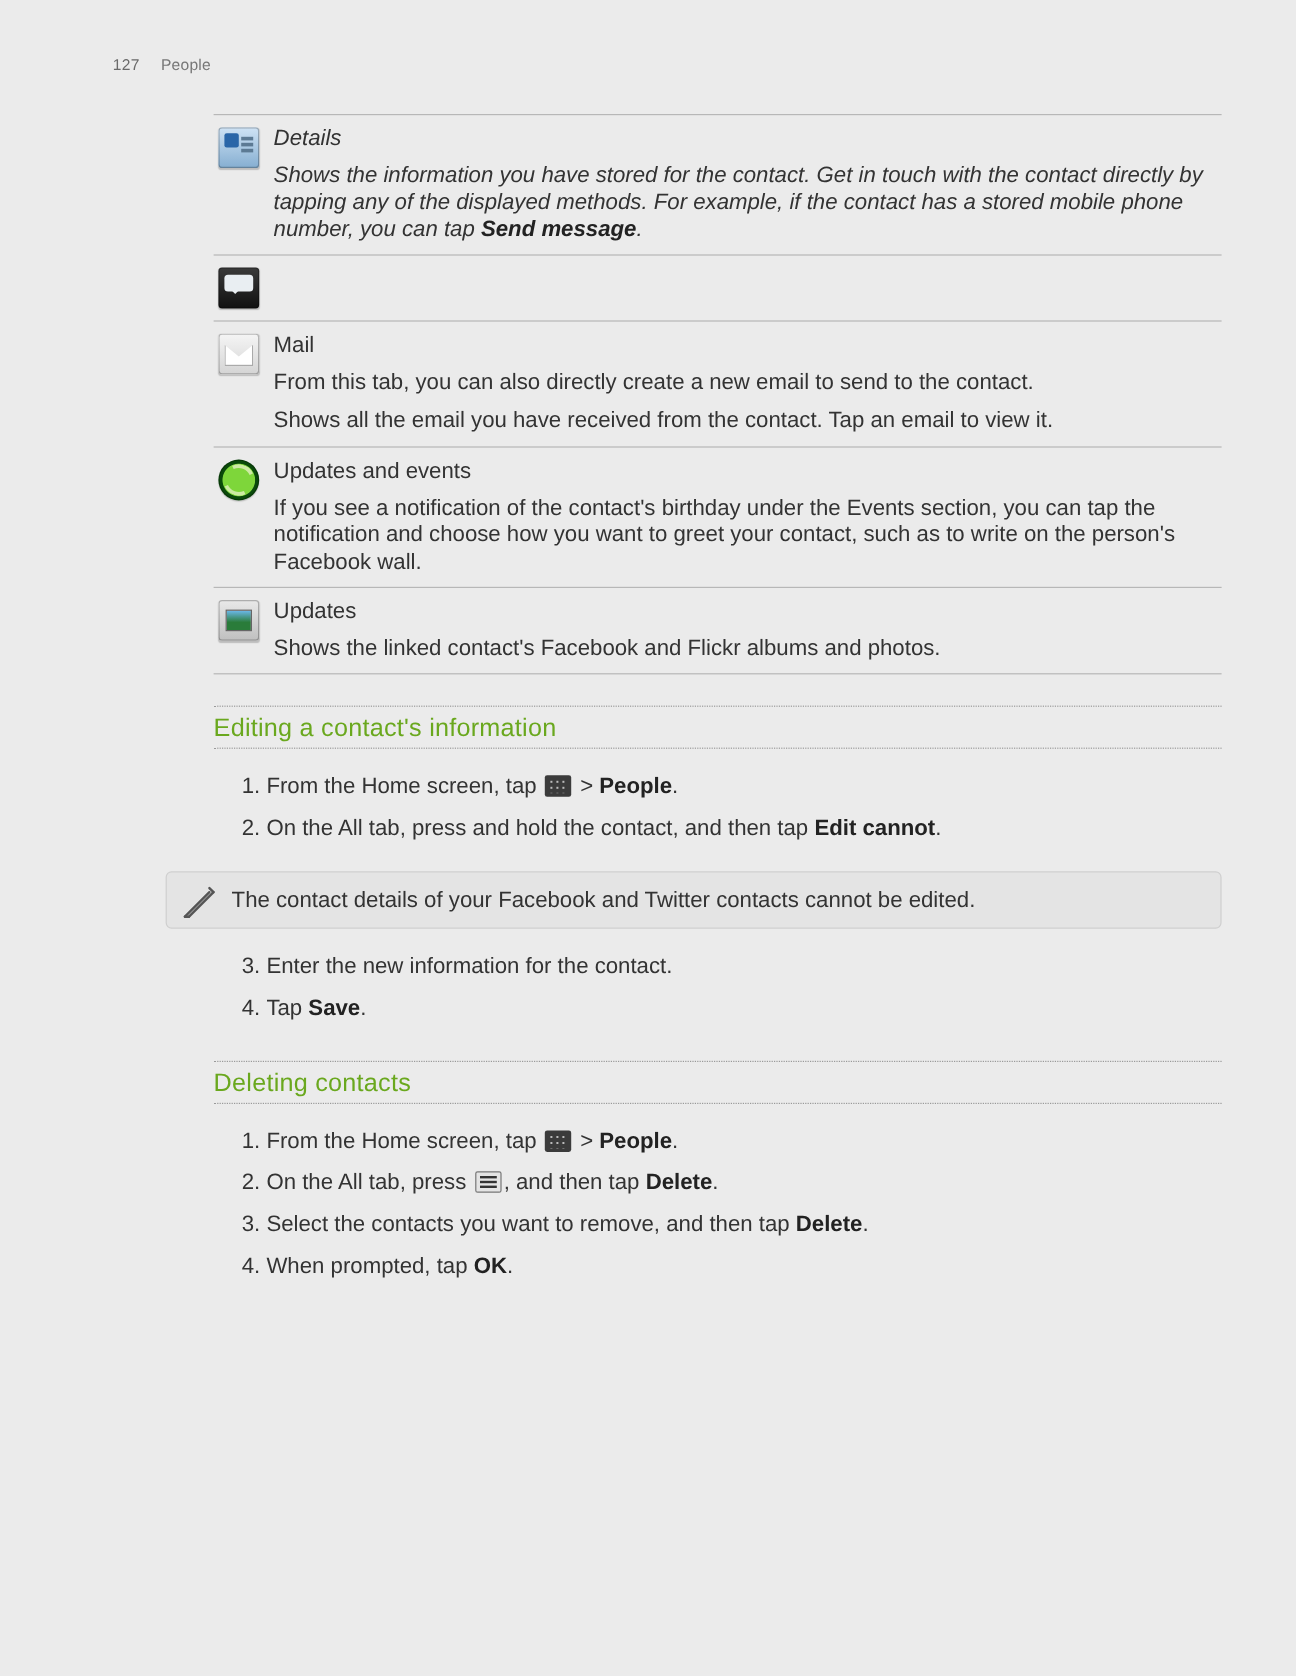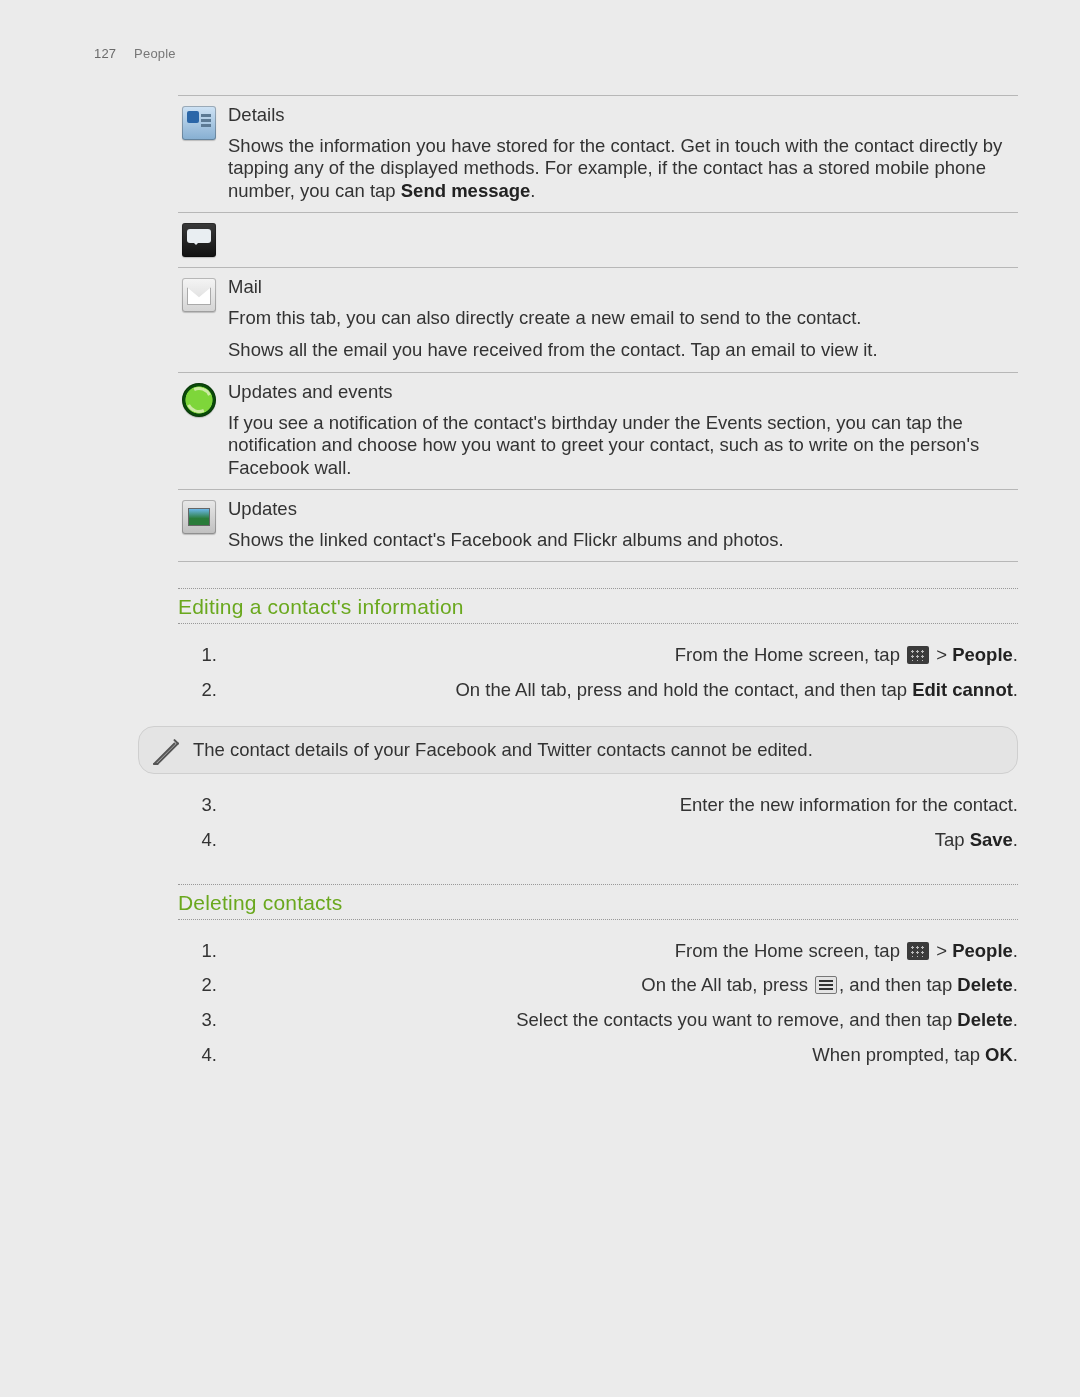--- a/index.html
+++ b/index.html
@@ -34,21 +34,21 @@
   .tabtbl {
     border: 1px solid #b7b7b7;
     border-left: none;
     border-right: none;
   }
   .tabrow {
     display: flex;
     border-top: 1px solid #b7b7b7;
     padding: 8px 6px 10px 4px;
   }
-  .tabrow:first-child { border-top: none; }
+  .tabrow:first-child { border-top: none; font-style: italic; }
   .iconcell {
     flex: 0 0 40px;
     padding-top: 2px;
   }
   .txtcell {
     flex: 1 1 auto;
     padding-left: 6px;
     font-size: 18.5px;
     line-height: 1.22;
     color: #333;
@@ -114,21 +114,20 @@
     color: #6aa81e;
     letter-spacing: 0.2px;
   }
 
   
   ol.steps {
     margin: 14px 0 0 0;
     padding: 0 0 0 44px;
     font-size: 18.5px;
     color: #333;
-    text-align: right;
   }
   ol.steps > li {
     padding: 4px 0;
     line-height: 1.45;
   }
   ol.steps > li::marker { color:#333; }
 
   
   .glyph {
     display:inline-block; vertical-align:-3px;
@@ -148,21 +147,21 @@
     content:""; position:absolute; left:3px; right:3px; top:3px; height:2px;
     background:#333; box-shadow:0 4px 0 #333, 0 8px 0 #333;
   }
 
   
   .note {
     margin: 18px 0 14px -40px;
     width: 880px;
     background:#e4e4e4;
     border:1px solid #cfcfcf;
-    border-radius:16px;
+    border-radius:5px;
     padding:12px 14px 12px 54px;
     font-size:18.5px;
     color:#333;
     position:relative;
     box-sizing:border-box;
   }
   .note svg{
     position:absolute; left:10px; top:8px; width:34px; height:34px;
   }
 </style>

